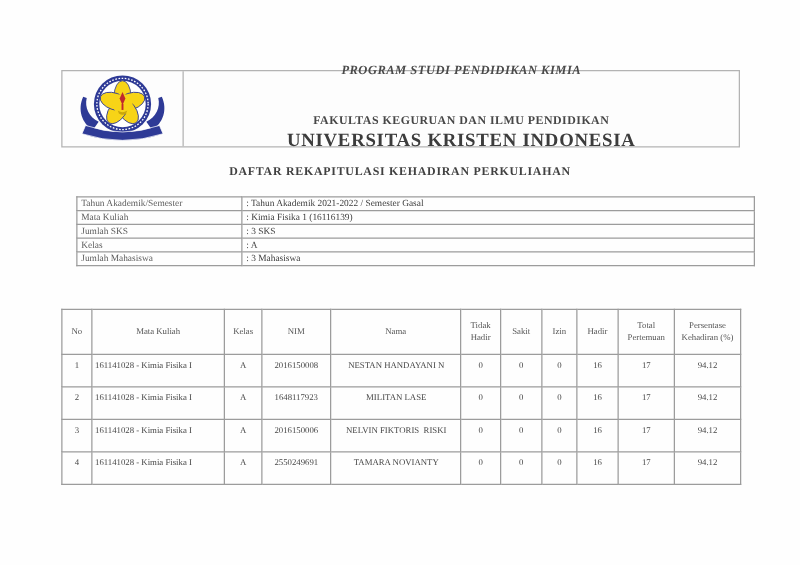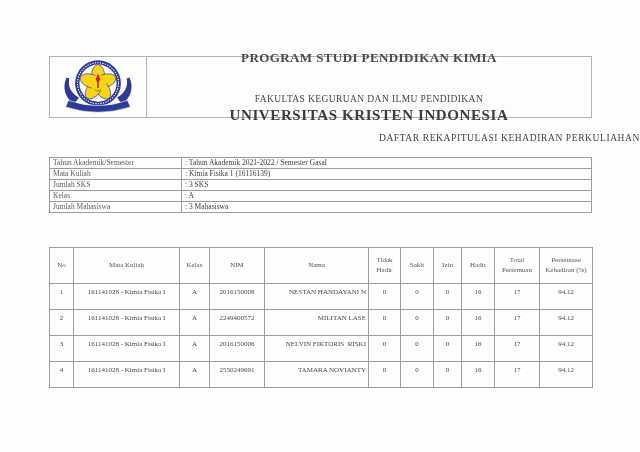--- a/index.html
+++ b/index.html
@@ -7,52 +7,52 @@
     position:relative;width:640px;height:452px;background:#fefefe;
     font-family:"Liberation Serif","DejaVu Serif",serif;color:#3f3f3f;overflow:hidden;
   }
   
   .letterhead{
     position:absolute;left:49px;top:56px;width:541px;height:60px;
     border:1px solid #b3b3b3;display:flex;background:#fdfdfd;
   }
   .logo-cell{width:96px;border-right:1px solid #b3b3b3;display:flex;align-items:center;justify-content:center;}
   .head-text{flex:1;display:flex;flex-direction:column;align-items:center;justify-content:center;line-height:1.25;}
-  .head-line1{font-size:13px;font-weight:bold;letter-spacing:.4px;color:#4a4a4a;}
-  .head-line2{font-size:9.5px;font-weight:normal;letter-spacing:.4px;color:#474747;margin-top:28px;}
+  .head-line1{font-size:10px;font-weight:bold;letter-spacing:.4px;color:#4a4a4a;font-style:italic;}
+  .head-line2{font-size:9.5px;font-weight:bold;letter-spacing:.4px;color:#474747;margin-top:28px;}
   .head-line3{font-size:15px;font-weight:bold;letter-spacing:.6px;color:#3c3c3c;}
   
   .doc-title{
-    position:absolute;left:0;top:133px;width:100%;text-align:right;
-    font-size:9.5px;font-weight:normal;letter-spacing:.6px;color:#414141;
+    position:absolute;left:0;top:133px;width:100%;text-align:center;
+    font-size:9.5px;font-weight:bold;letter-spacing:.6px;color:#414141;
   }
   
   .info-table{
-    position:absolute;left:49px;top:157px;width:543px;border-collapse:collapse;table-layout:fixed;
+    position:absolute;left:61px;top:157px;width:543px;border-collapse:collapse;table-layout:fixed;
   }
   .info-table td{
     border:1px solid #9c9c9c;padding:0 3px;font-size:7.5px;line-height:10px;
     overflow:hidden;white-space:nowrap;vertical-align:top;
   }
   .info-label{width:125px;color:#5d5d5d;}
   .info-value{color:#3c3c3c;font-weight:400;}
   
   .att-table{
     position:absolute;left:49px;top:247px;width:543px;border-collapse:collapse;table-layout:fixed;
   }
   .att-table th{
     border:1px solid #9c9c9c;font-size:7px;font-weight:normal;color:#555555;
     padding:2px 1px;height:31px;vertical-align:middle;line-height:1.35;
   }
   .att-table td{
     border:1px solid #9c9c9c;font-size:7px;color:#474747;
     padding:4px 2px 0 2px;height:21px;vertical-align:top;text-align:center;line-height:1.2;
   }
-  .att-table td.col-nama{text-align:right;padding-left:3px;white-space:pre-wrap;}
-  .att-table td.col-mk{text-align:center;}
+  .att-table td.col-nama{text-align:center;padding-left:3px;white-space:pre-wrap;}
+  .att-table td.col-mk{text-align:left;}
 </style>
 </head>
 <body>
 
 <div class="page">
 
   <div class="letterhead">
     <div class="logo-cell">
       <svg width="82" height="58" viewBox="0 0 86 60" aria-hidden="true">
 
@@ -165,21 +165,21 @@
           <td>0</td>
           <td>0</td>
           <td>16</td>
           <td>17</td>
           <td>94.12</td>
         </tr>
         <tr>
           <td>2</td>
           <td class="col-mk">161141028 - Kimia Fisika I</td>
           <td>A</td>
-          <td>2249400572</td>
+          <td>1648117923</td>
           <td class="col-nama">MILITAN LASE</td>
           <td>0</td>
           <td>0</td>
           <td>0</td>
           <td>16</td>
           <td>17</td>
           <td>94.12</td>
         </tr>
         <tr>
           <td>3</td>

